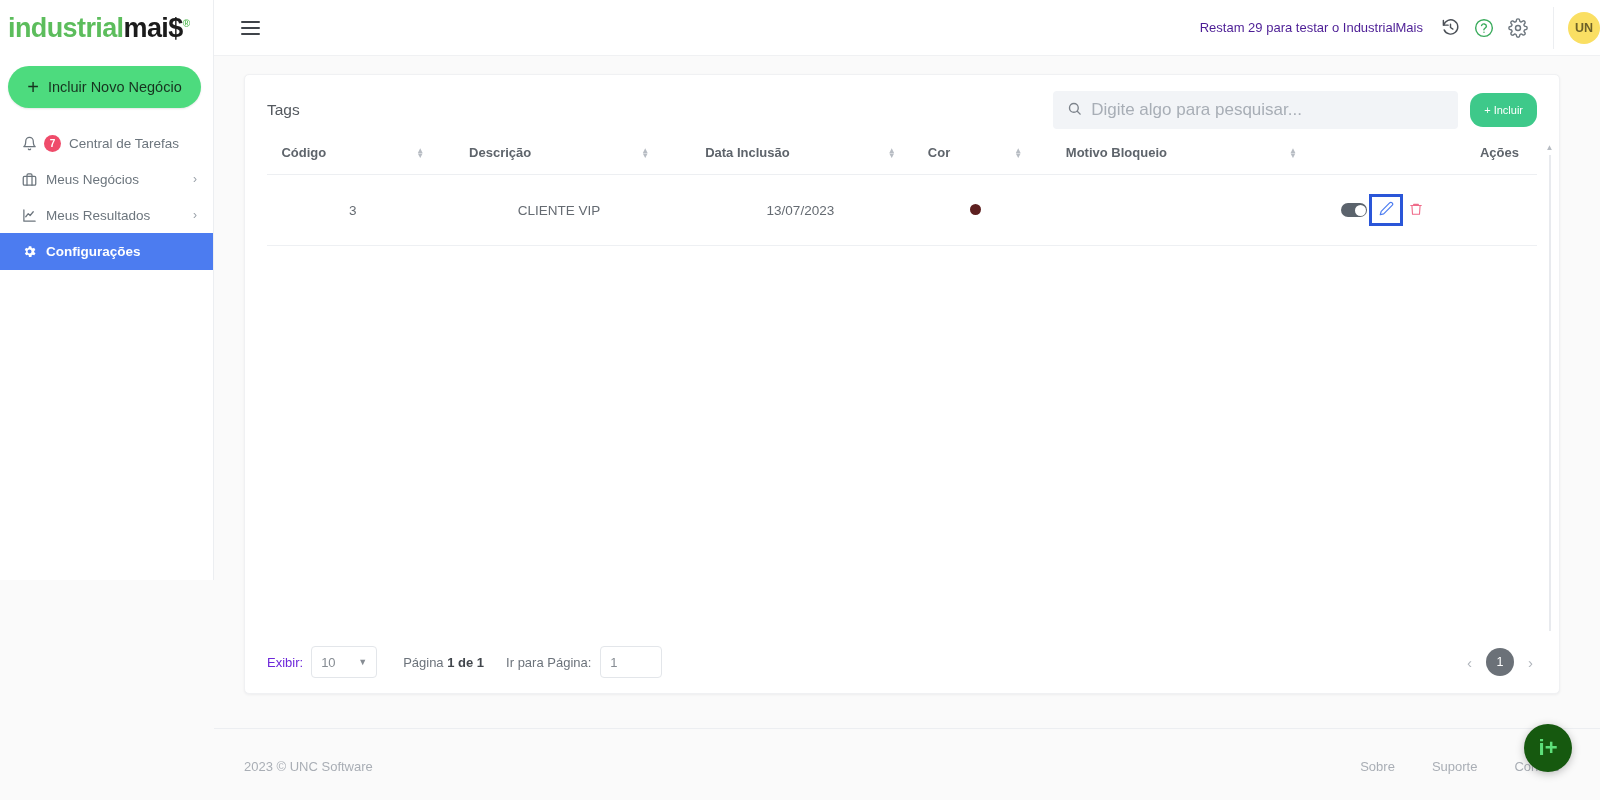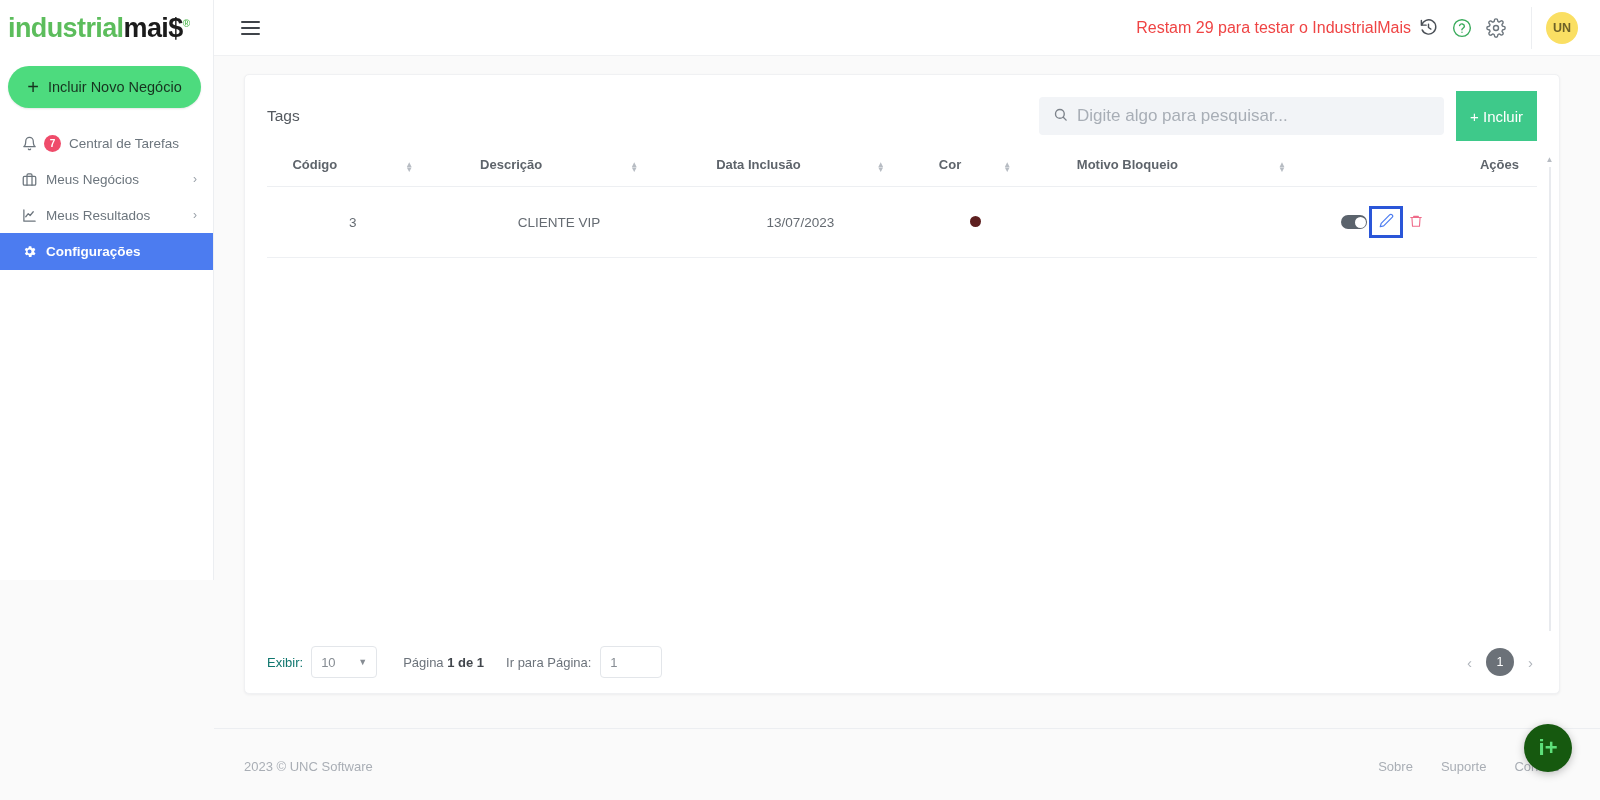--- a/index.html
+++ b/index.html
@@ -92,28 +92,28 @@
   .hamburger {
     width: 44px; height: 56px;
     display: flex; flex-direction: column; align-items: center; justify-content: center;
     gap: 4px; cursor: pointer; margin-left: 14px;
   }
   .hamburger span { display: block; width: 19px; height: 2px; background: #3f4349; border-radius: 1px;}
   .top-right {
     margin-left: auto; display: flex; align-items: center; height: 56px;
   }
   .trial-text {
-    font-size: 16px; color: #ef4444; white-space: nowrap; margin-right: 0;
+    font-size: 13px; color: #4c1d95; white-space: nowrap; margin-right: 10px;
   }
   .top-icon {
     width: 30px; height: 30px; display: flex; align-items: center; justify-content: center;
     cursor: pointer; margin: 0 2px;
   }
   .divider-v { width: 1px; height: 42px; background: #eceef1; margin: 0 14px 0 18px; }
-  .user-block { display: flex; align-items: center; gap: 20px; padding-right: 22px; cursor: pointer; }
+  .user-block { display: flex; align-items: center; gap: 20px; cursor: pointer; }
   .avatar {
     width: 32px; height: 32px; border-radius: 50%;
     background: #fadf63; color: #6d6128;
     display: flex; align-items: center; justify-content: center;
     font-size: 12.5px; font-weight: bold;
   }
   .user-email { font-size: 12.5px; color: #4b5057; line-height: 1.25; }
   .user-org { font-size: 10.5px; color: #adb3ba; letter-spacing: .4px; }
 
   
@@ -143,36 +143,36 @@
     padding: 0 14px;
   }
   .search-box input {
     border: none; outline: none; background: transparent;
     font-size: 17px; color: #495057; width: 100%;
     font-family: "Liberation Sans", sans-serif;
   }
   .search-box input::placeholder { color: #a8aeb6; }
   .btn-incluir {
     background: #3ec98a; color: #fff;
-    border: none; border-radius: 0;
-    height: 50px; padding: 0 14px;
-    font-size: 15px; cursor: pointer;
+    border: none; border-radius: 13px;
+    height: 34px; padding: 0 14px;
+    font-size: 11px; cursor: pointer;
     font-family: "Liberation Sans", sans-serif;
     white-space: nowrap;
   }
 
   .table-wrap { flex: 1; position: relative; overflow: hidden; padding: 0 22px; }
   table { width: 100%; border-collapse: collapse; table-layout: fixed; }
   thead th {
     font-size: 13px; color: #5e646b; font-weight: bold;
     padding: 8px 0 14px 0;
     border-bottom: 1px solid #edeff2;
     white-space: nowrap;
   }
-  .th-inner { display: flex; align-items: flex-end; justify-content: center; gap: 5px; }
+  .th-inner { display: flex; align-items: center; justify-content: center; gap: 16px; }
   .th-label { }
   .sort-ic {
     display: inline-flex; flex-direction: column; align-items: center;
     color: #b7bcc3; line-height: 5px; font-size: 8px; cursor: pointer;
   }
   .sort-spacer { display: inline-block; }
   tbody td {
     font-size: 13.5px; color: #656b72;
     padding: 19px 0;
     border-bottom: 1px solid #eef0f3;
@@ -212,21 +212,21 @@
     cursor: pointer;
   }
   .v-scrollbar .arrow { font-size: 8px; color: #b6bbc2; line-height: 6px; }
   .v-scrollbar .track { flex: 1; width: 2px; background: #e8eaee; margin: 4px 0; }
 
   .card-foot {
     height: 62px; display: flex; align-items: center;
     padding: 0 26px 0 22px;
     gap: 0;
   }
-  .foot-label { font-size: 13px; color: #0f766e; }
+  .foot-label { font-size: 13px; color: #6d28d9; }
   .select-box {
     margin: 0 10px 0 8px;
     width: 66px; height: 32px; border: 1px solid #e3e6ea; border-radius: 4px;
     display: flex; align-items: center; justify-content: space-between;
     padding: 0 9px; font-size: 13px; color: #868c93; cursor: pointer;
   }
   .page-text { font-size: 13px; color: #6c737b; margin-left: 16px; }
   .page-text b { color: #41464c; }
   .goto-label { font-size: 13px; color: #6c737b; margin-left: 22px; }
   .goto-input {
@@ -245,21 +245,21 @@
 
   
   .page-footer {
     height: 72px; border-top: 1px solid #eceef1;
     display: flex; align-items: center;
     padding: 4px 40px 0 30px;
     background: #fafafa;
     flex: 0 0 72px;
   }
   .copyright { font-size: 13px; color: #a9aeb5; }
-  .foot-links { margin-left: auto; display: flex; gap: 28px; }
+  .foot-links { margin-left: auto; display: flex; gap: 37px; }
   .foot-links a { font-size: 13px; color: #a9aeb5; text-decoration: none; cursor: pointer; }
 
   .fab {
     position: absolute; right: 28px; bottom: 28px;
     width: 48px; height: 48px; border-radius: 50%;
     background: #16590f;
     display: flex; align-items: center; justify-content: center;
     color: #5ee07a; font-size: 22px; font-weight: bold;
     cursor: pointer; box-shadow: 0 2px 8px rgba(0,0,0,.25);
     z-index: 30; line-height: 1;

